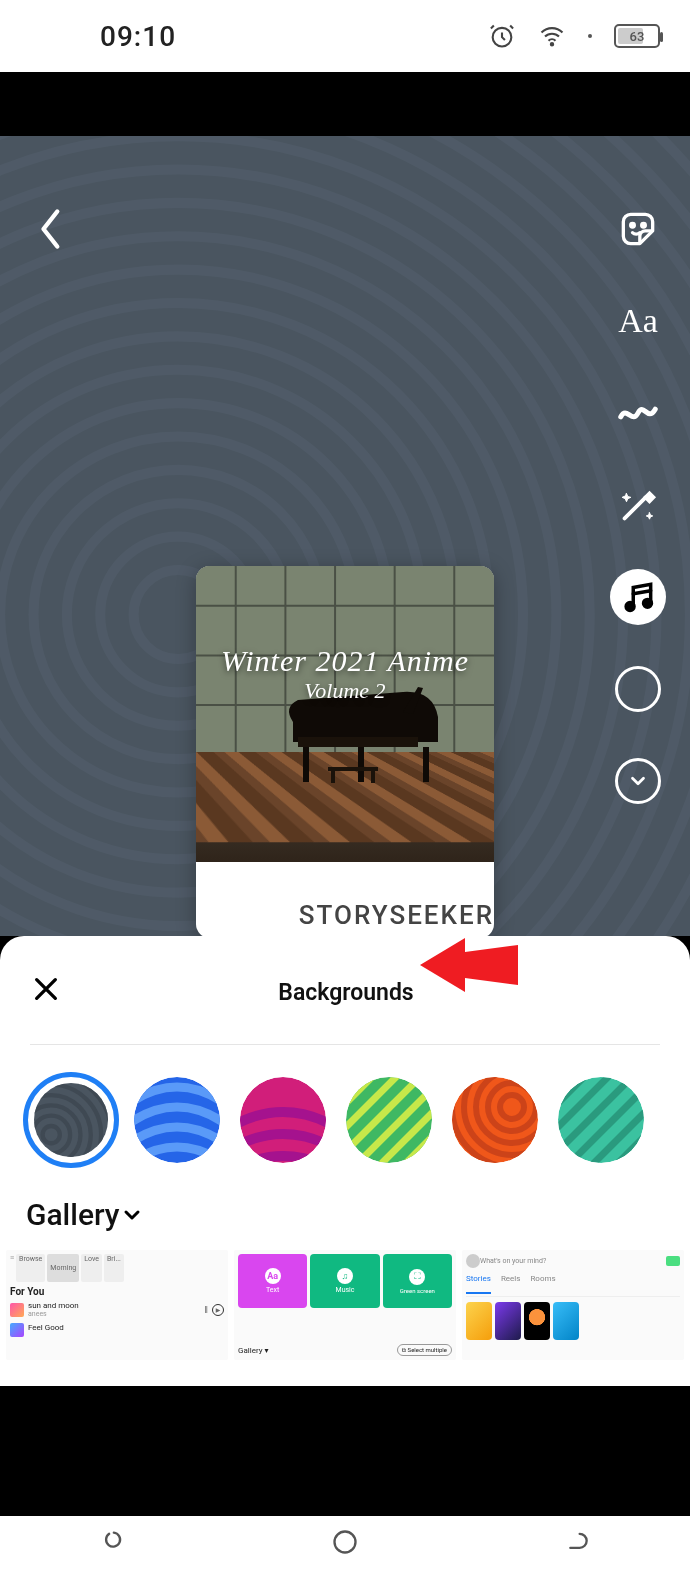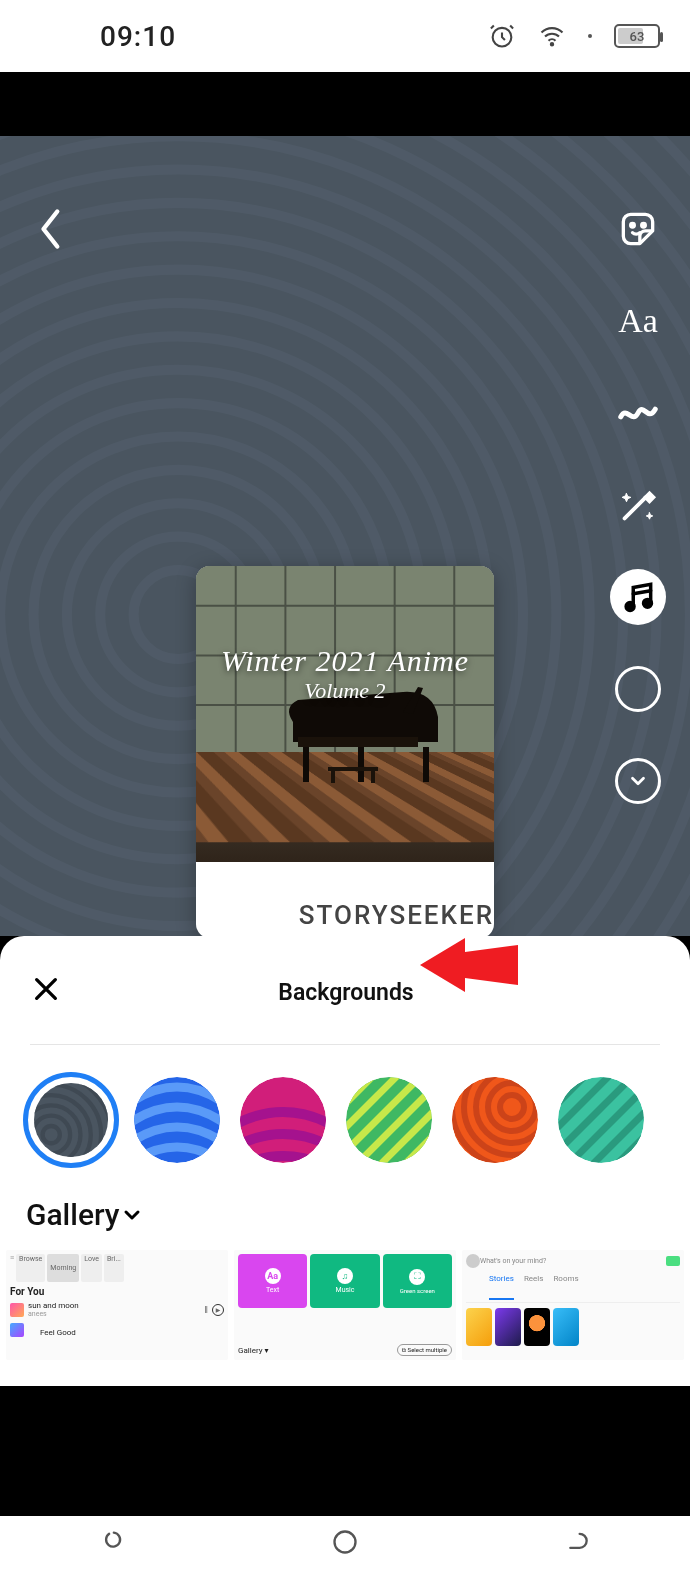--- a/index.html
+++ b/index.html
@@ -326,21 +326,21 @@
           <div style="font-size:10px; font-weight:700; color:#222; margin:4px 0;">For You</div>
           <div style="display:flex; align-items:center; gap:4px; margin-top:4px;">
             <div style="width:14px;height:14px;background:linear-gradient(135deg,#f5a 0%,#fa5 100%);border-radius:2px;"></div>
             <div style="flex:1;">
               <div style="font-size:8px; color:#222;">sun and moon</div>
               <div style="font-size:7px; color:#999;">anees</div>
             </div>
             <span style="font-size:9px;">‖</span>
             <span style="width:12px;height:12px;border:1px solid #333;border-radius:50%;display:flex;align-items:center;justify-content:center;font-size:6px;">▶</span>
           </div>
-          <div style="display:flex; align-items:flex-end; gap:16px; margin-top:5px;">
+          <div style="display:flex; align-items:flex-start; gap:4px; margin-top:5px;">
             <div style="width:14px;height:14px;background:linear-gradient(135deg,#4af 0%,#a4f 100%);border-radius:2px;"></div>
             <div style="font-size:8px; color:#222;">Feel Good</div>
           </div>
         </div>
 
         <div class="gthumb" style="padding:4px; display:flex; flex-direction:column;">
           <div style="display:flex; gap:3px; margin-bottom:auto;">
             <div style="flex:1; background:#d946ef; border-radius:4px; height:54px; display:flex; flex-direction:column; align-items:center; justify-content:center; gap:2px;">
               <span style="width:16px;height:16px;border-radius:50%;background:#fff;color:#d946ef;font-size:9px;display:flex;align-items:center;justify-content:center;font-weight:700;">Aa</span>
               <span style="color:#fff;font-size:7px;">Text</span>
@@ -360,21 +360,21 @@
           </div>
         </div>
 
         <div class="gthumb" style="padding:4px;">
           <div style="display:flex; align-items:center; margin-bottom:6px;">
             <div style="width:14px;height:14px;border-radius:50%;background:#ccc;"></div>
             <span style="font-size:7px;color:#888;">What's on your mind?</span>
             <span style="margin-left:auto;width:14px;height:10px;background:#4ade80;border-radius:2px;"></span>
           </div>
           <div style="display:flex; gap:10px; font-size:8px; border-bottom:1px solid #eee; padding-bottom:2px;">
-            <span style="color:#1877f2; border-bottom:2px solid #1877f2; padding-bottom:15px;margin-left:23px;">Stories</span>
+            <span style="color:#1877f2; border-bottom:2px solid #1877f2; padding-bottom:9px;">Stories</span>
             <span style="color:#888;">Reels</span>
             <span style="color:#888;">Rooms</span>
           </div>
           <div style="display:flex; gap:3px; margin-top:5px;">
             <div style="width:26px;height:38px;border-radius:4px;background:linear-gradient(135deg,#fcd34d,#f59e0b);"></div>
             <div style="width:26px;height:38px;border-radius:4px;background:linear-gradient(135deg,#7c3aed,#1e1b4b);"></div>
             <div style="width:26px;height:38px;border-radius:4px;background:#000 radial-gradient(circle at 50% 40%, #fb923c 30%, #000 32%);"></div>
             <div style="width:26px;height:38px;border-radius:4px;background:linear-gradient(135deg,#38bdf8,#0284c7);"></div>
           </div>
         </div>

